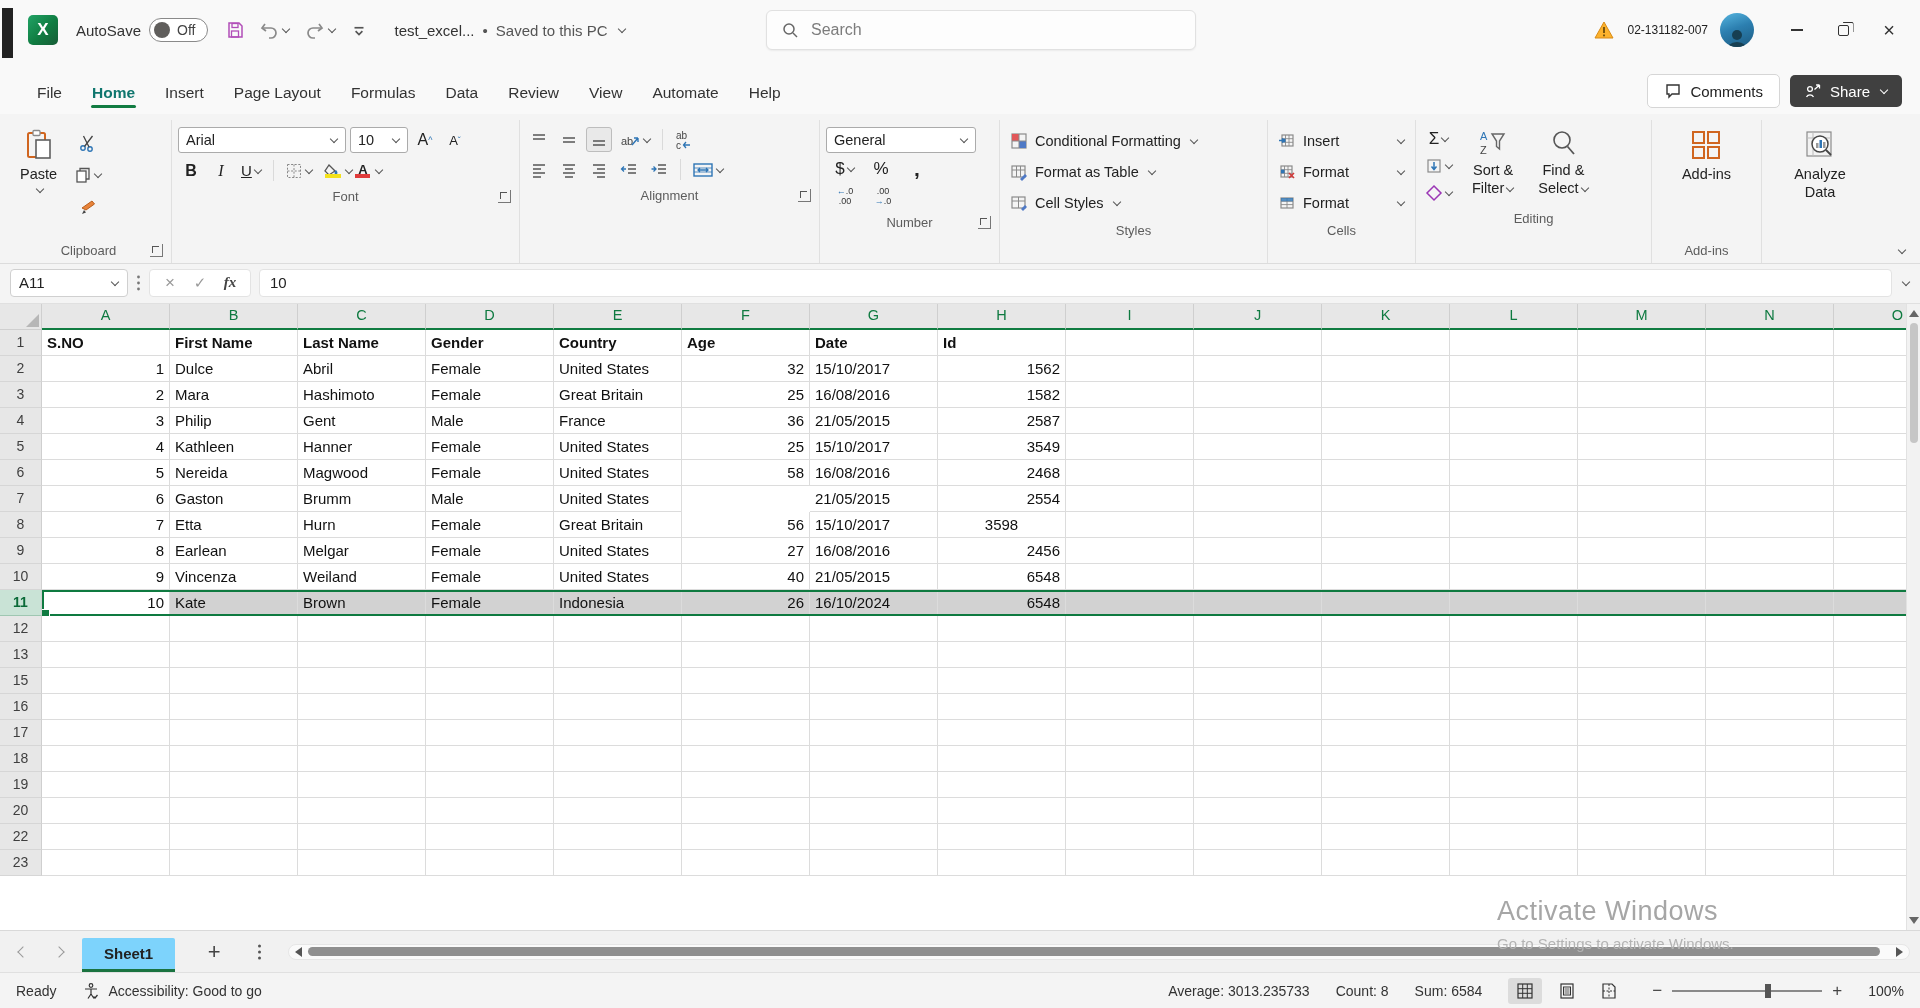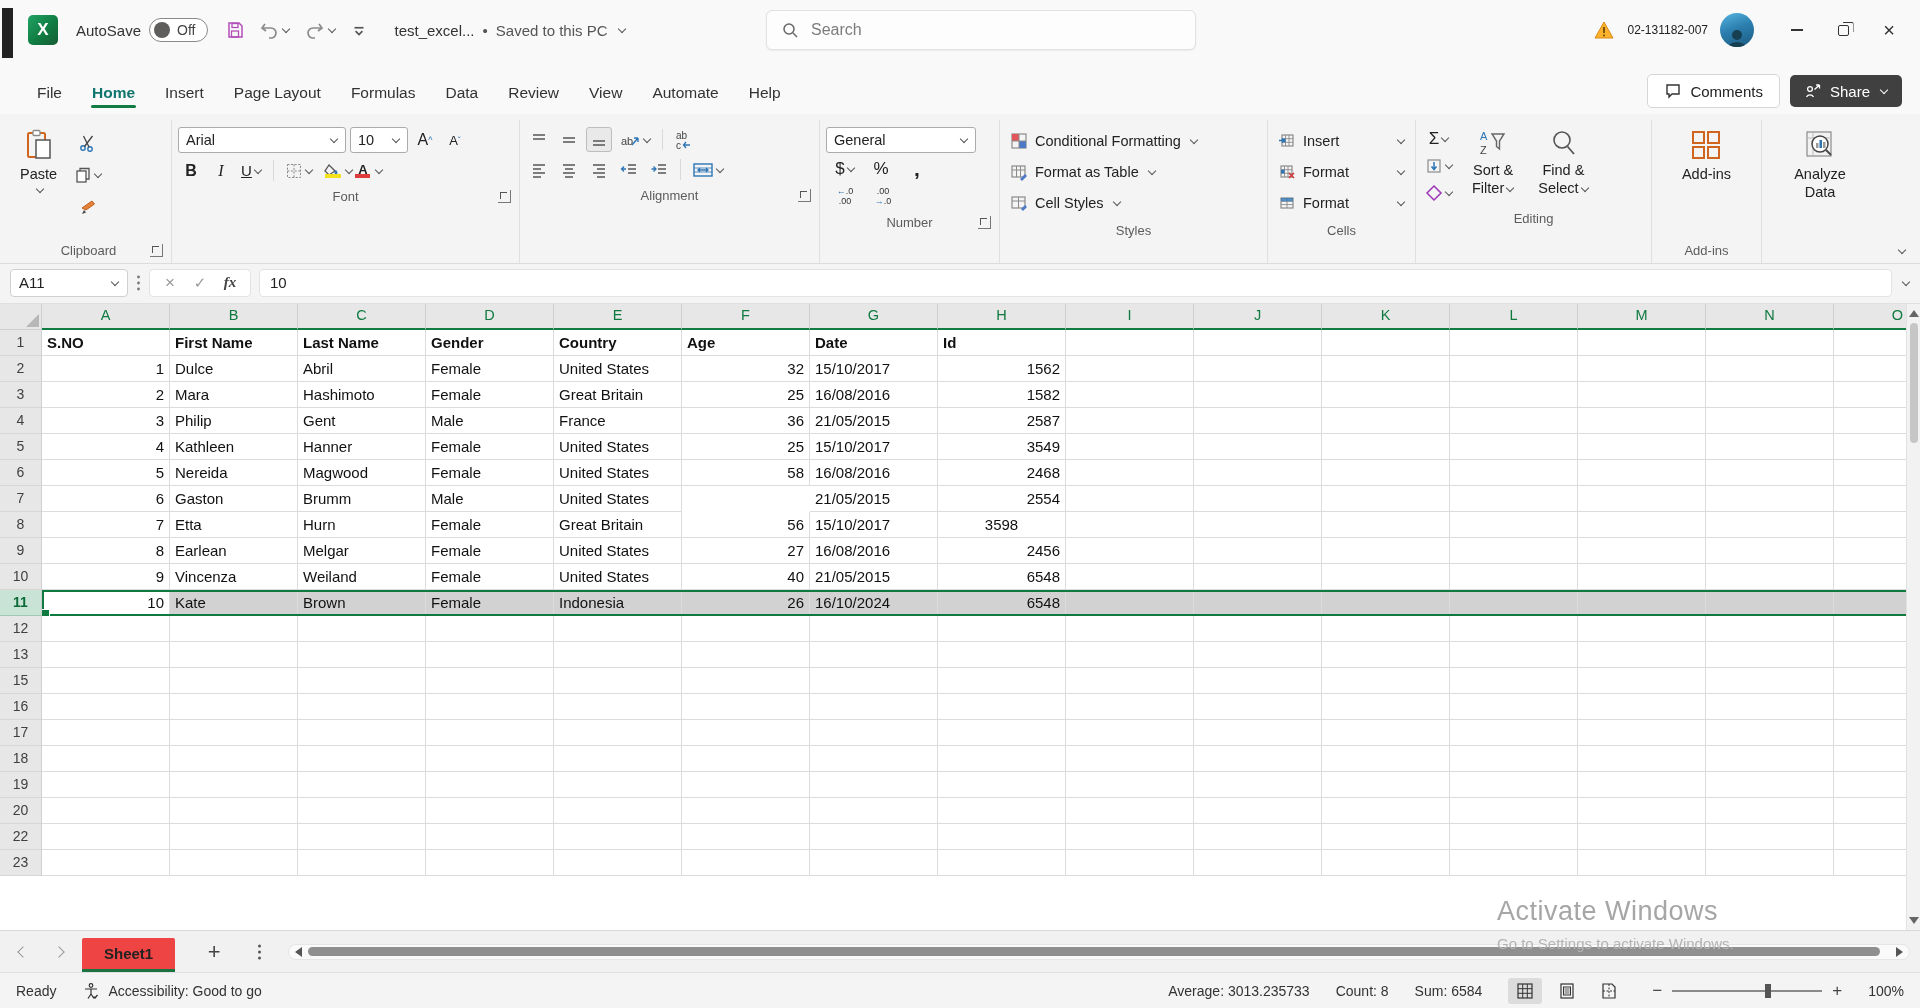--- a/index.html
+++ b/index.html
@@ -100,21 +100,21 @@
   .vscroll{position:absolute;top:0;right:0;width:14px;bottom:0;background:#f2f2f2;border-left:1px solid #e2e2e2;display:flex;flex-direction:column;align-items:center;}
   .tri-up{width:0;height:0;border-left:5px solid transparent;border-right:5px solid transparent;border-bottom:7px solid #666;margin-top:6px;}
   .tri-down{width:0;height:0;border-left:5px solid transparent;border-right:5px solid transparent;border-top:7px solid #666;margin-top:auto;margin-bottom:6px;}
   .vthumb{width:8px;height:120px;border-radius:4px;background:#c6c6c6;margin-top:6px;}
 
   
   .sheettabs{height:42px;background:#f1f1f1;border-top:1px solid #d9d9d9;display:flex;align-items:center;padding:0 10px;gap:10px;position:relative;}
   .nav-chev{width:26px;height:26px;display:flex;align-items:center;justify-content:center;color:#9a9a9a;}
   .chevL{width:8px;height:8px;border-left:1.6px solid #9a9a9a;border-bottom:1.6px solid #9a9a9a;transform:rotate(45deg);}
   .chevR{width:8px;height:8px;border-right:1.6px solid #9a9a9a;border-bottom:1.6px solid #9a9a9a;transform:rotate(-45deg);}
-  .sheet-tab{background:#ef4444;height:34px;margin-top:0;display:flex;align-items:center;padding:0 22px;font-size:15px;font-weight:bold;color:#222;border-bottom:3px solid #1a7340;border-radius:2px 2px 0 0;align-self:flex-end;}
+  .sheet-tab{background:#7dd3fc;height:34px;margin-top:0;display:flex;align-items:center;padding:0 22px;font-size:15px;font-weight:bold;color:#222;border-bottom:3px solid #1a7340;border-radius:2px 2px 0 0;align-self:flex-end;}
   .plus-btn{font-size:22px;color:#444;width:30px;text-align:center;margin-left:14px;}
   .hscroll{flex:1;margin-left:16px;height:16px;background:#fafafa;border:1px solid #e6e6e6;border-radius:8px;display:flex;align-items:center;padding:0 6px;gap:6px;}
   .htri-l{width:0;height:0;border-top:5px solid transparent;border-bottom:5px solid transparent;border-right:7px solid #555;}
   .htri-r{width:0;height:0;border-top:5px solid transparent;border-bottom:5px solid transparent;border-left:7px solid #555;}
   .hthumb{flex:1;height:9px;border-radius:5px;background:#8f8f8f;margin-right:10px;}
 
   
   .statusbar{height:36px;background:#f4f4f4;border-top:1px solid #e0e0e0;display:flex;align-items:center;padding:0 16px;font-size:14px;color:#333;gap:26px;}
   .sb-left{display:flex;align-items:center;gap:26px;}
   .sb-right{margin-left:auto;display:flex;align-items:center;gap:26px;}

